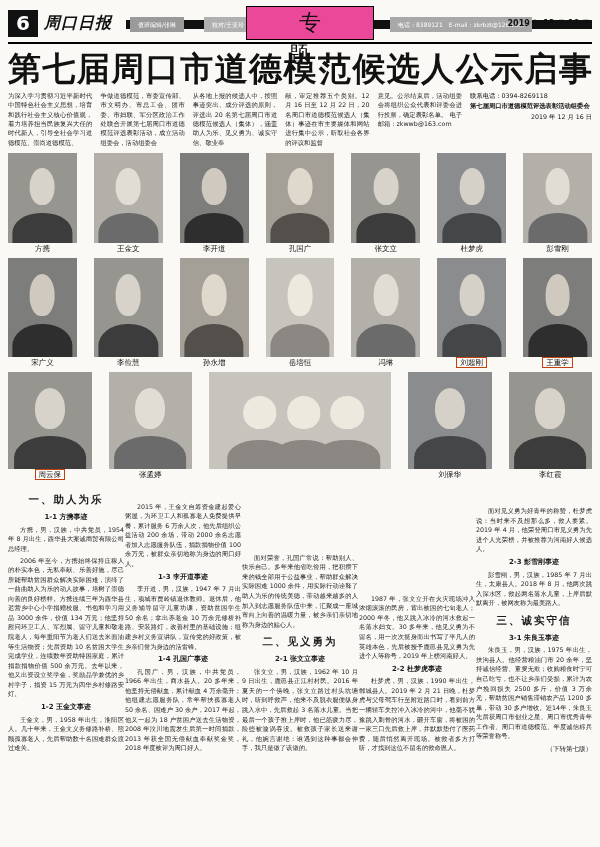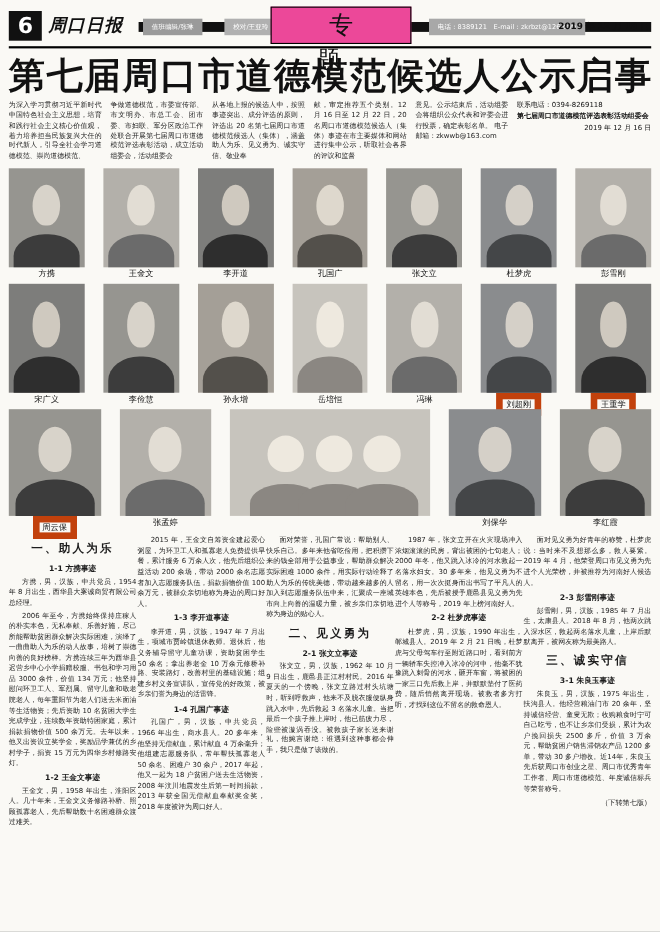--- a/index.html
+++ b/index.html
@@ -52,24 +52,24 @@
   .group .shoulders { width:90%; bottom:-8%; height:38%; }
   
   .tA { background:#969590; } .tA .head { background:#d8d3ca; } .tA .shoulders { background:#3c3c3c; }
   .tB { background:#b3b0aa; } .tB .head { background:#e2ddd4; } .tB .shoulders { background:#6b6b6b; }
   .tC { background:#7d7d7b; } .tC .head { background:#cfc9bf; } .tC .shoulders { background:#2e2e2e; }
   .tD { background:#a49f97; } .tD .head { background:#ded8cd; } .tD .shoulders { background:#53504b; }
   .tE { background:#c7c4bd; } .tE .head { background:#eee9df; } .tE .shoulders { background:#8b8782; }
   .tF { background:#8a8c8e; } .tF .head { background:#d5d0c8; } .tF .shoulders { background:#444648; }
   .name { height:12px; text-align:center; font-size:7.5px; line-height:12px; }
   .name span { display:inline-block; padding:0 3px; }
-  .name.boxed span { border:6px solid #c2410c; line-height:9px;text-align:right; }
-
-  
-  .bodygrid { display:flex; gap:1px; margin-top:6px; }
+  .name.boxed span { border:1px solid #c2410c; line-height:9px;text-align:right; }
+
+  
+  .bodygrid { display:flex; gap:1px; margin-top:6px;align-items:flex-end; }
   .bcol { flex:1; font-size:6.3px; line-height:1.52; text-align:justify; color:#1c1c1c; }
   .bcol .h { font-size:10.5px; font-weight:900; text-align:center; margin:5px 0 4px 0; letter-spacing:2px; }
   .bcol .sub { font-size:7px; font-weight:bold; text-align:center; margin:3px 0 2px 0; }
   .bcol .p { text-indent:12px; margin-bottom:2px; }
   .bcol .note { text-align:right; font-size:6.5px; margin-top:4px; }
 </style>
 </head>
 <body>
 
 <div class="page">

